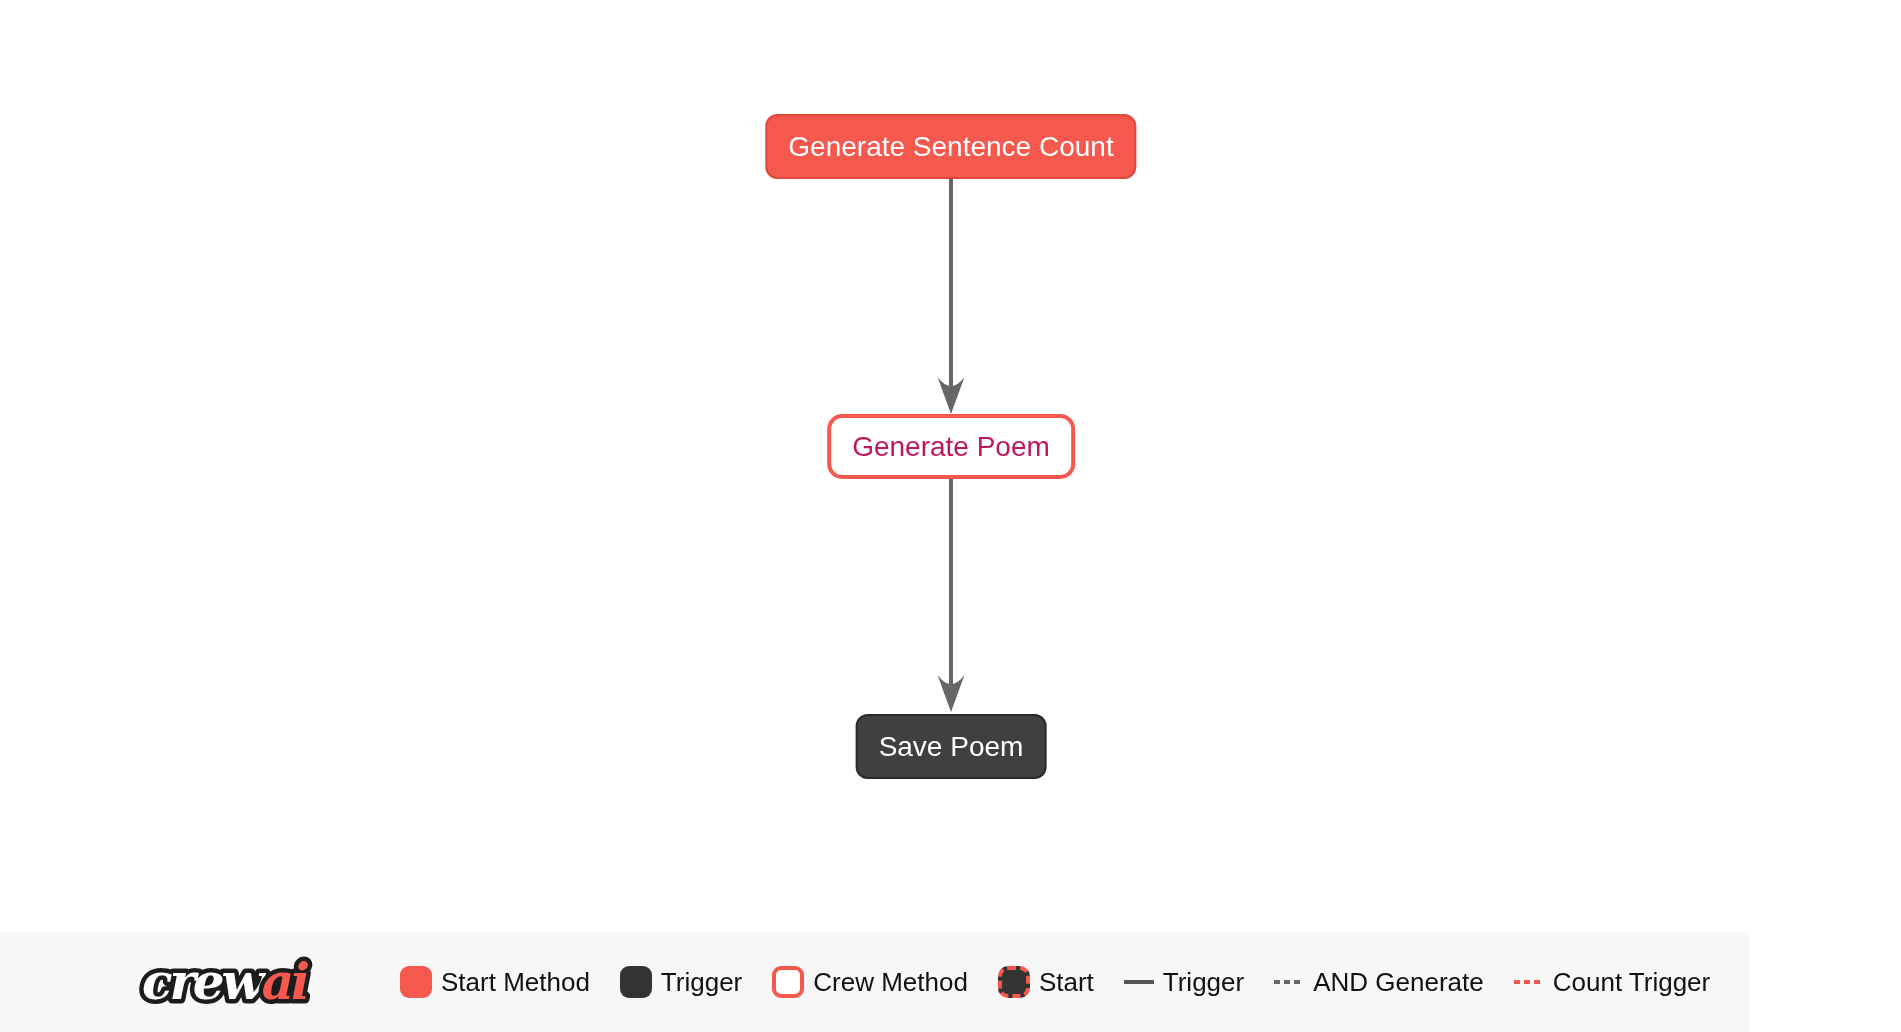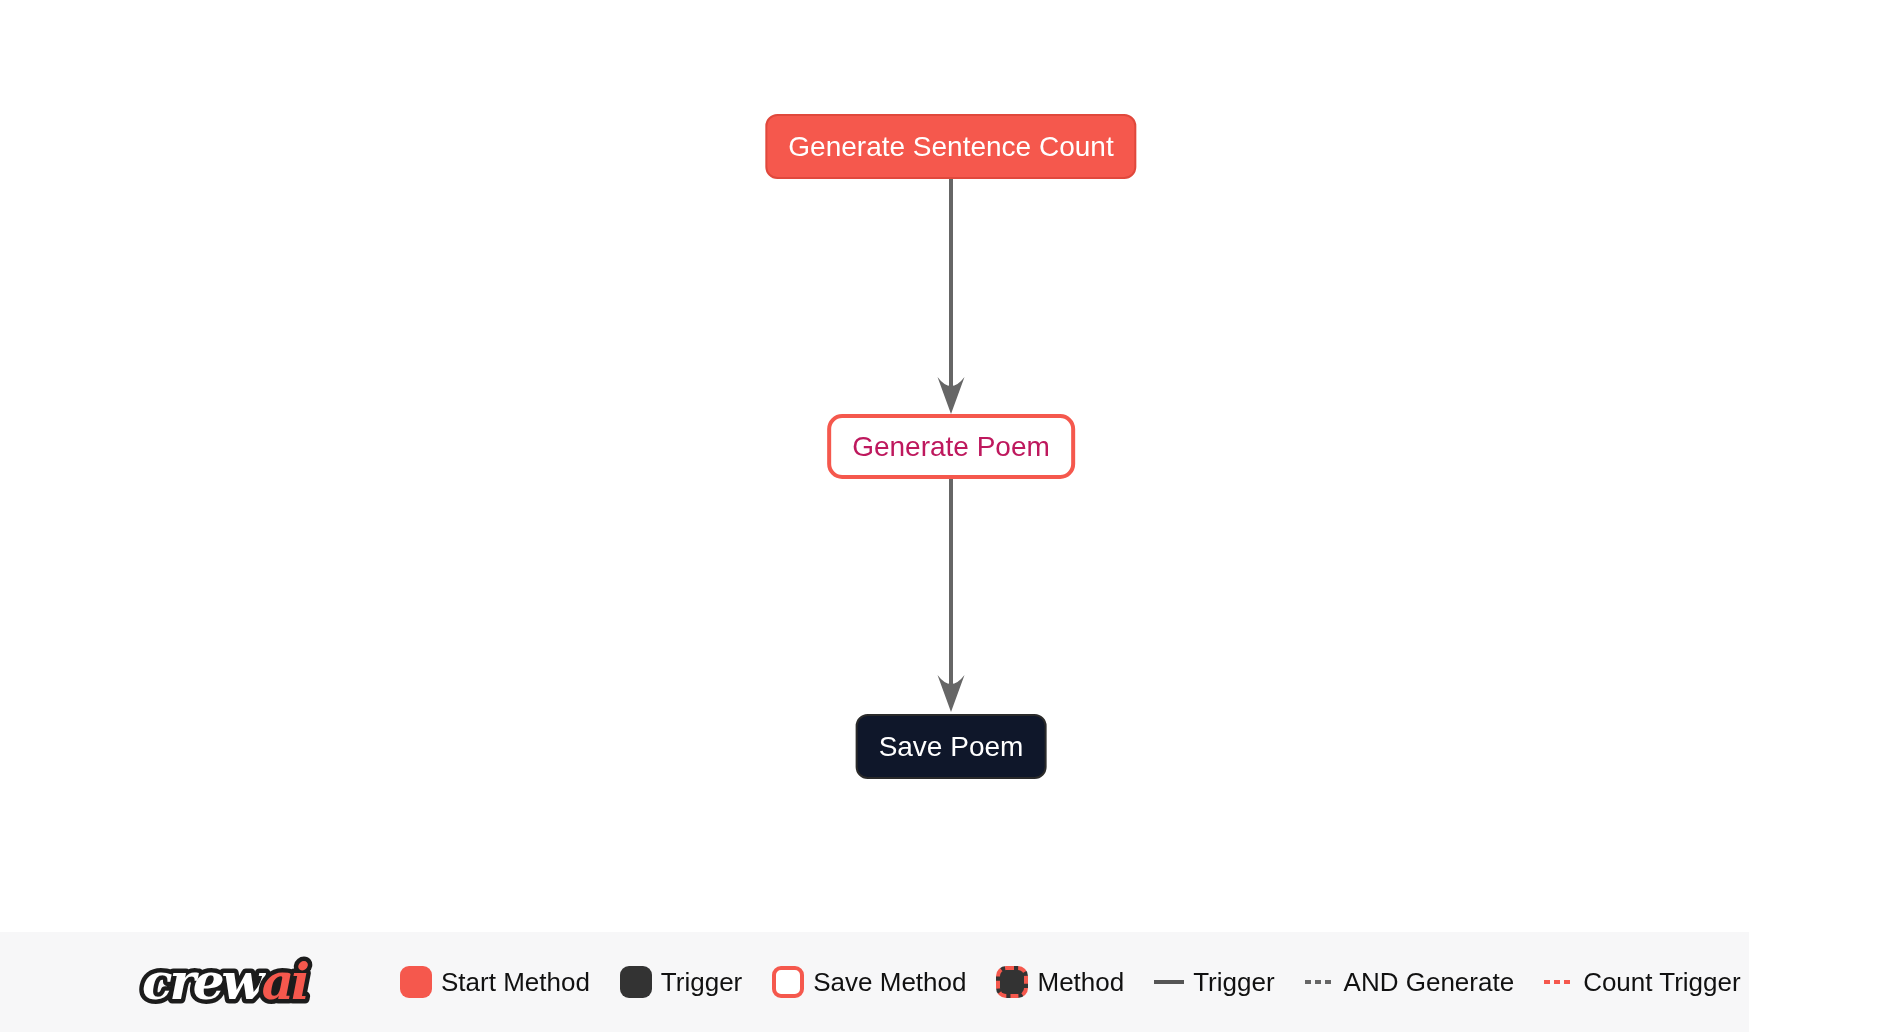--- a/index.html
+++ b/index.html
@@ -35,21 +35,21 @@
   }
   .node-crew {
     top: 414px;
     background: #ffffff;
     border: 4px solid #F5584D;
     border-radius: 15px;
     color: #be185d;
   }
   .node-method {
     top: 714px;
-    background: #0f172a;
+    background: #404040;
     border: 2px solid #2a2a2a;
     color: #ffffff;
   }
 
   .edges-svg {
     position: absolute;
     top: 0; left: 0;
     width: 1901px;
     height: 1032px;
   }
@@ -153,26 +153,26 @@
         <span class="legend-label">Start Method</span>
       </div>
 
       <div class="legend-item">
         <span class="swatch swatch-method"></span>
         <span class="legend-label">Trigger</span>
       </div>
 
       <div class="legend-item">
         <span class="swatch swatch-crew-method"></span>
-        <span class="legend-label">Save Method</span>
+        <span class="legend-label">Crew Method</span>
       </div>
 
       <div class="legend-item">
         <span class="swatch swatch-router"></span>
-        <span class="legend-label">Method</span>
+        <span class="legend-label">Start</span>
       </div>
 
       <div class="legend-item">
         <span class="line-swatch swatch-trigger"></span>
         <span class="legend-label">Trigger</span>
       </div>
 
       <div class="legend-item">
         <span class="line-swatch swatch-and-trigger"></span>
         <span class="legend-label">AND Generate</span>

